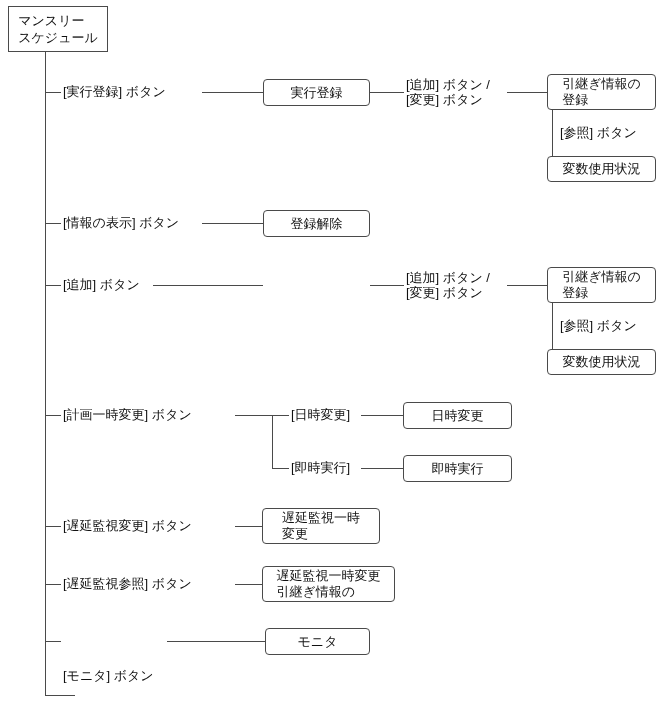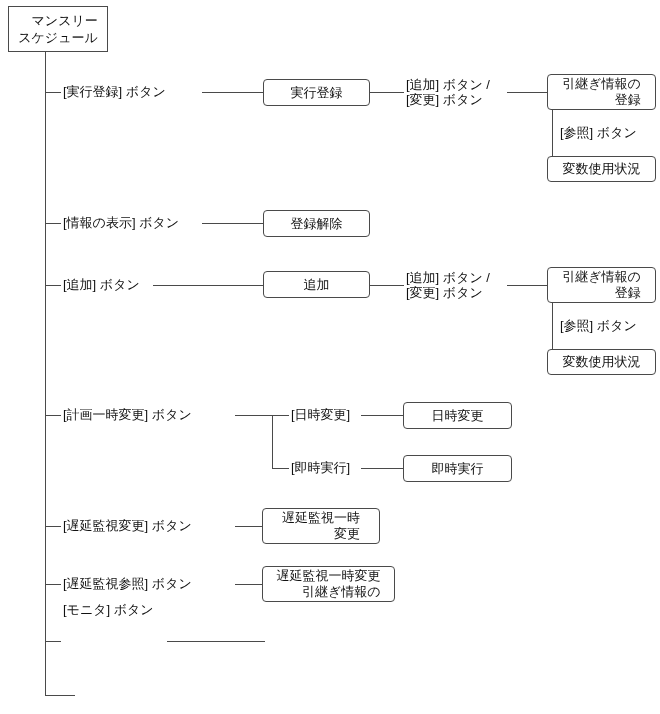--- a/index.html
+++ b/index.html
@@ -19,21 +19,21 @@
   .hl { position: absolute; height: 1px; background: #4a4a4a; }
   .vl { position: absolute; width: 1px; background: #4a4a4a; }
   .box {
     position: absolute;
     border: 1px solid #4a4a4a;
     background: #fff;
     border-radius: 4px;
     display: flex;
     align-items: center;
     justify-content: center;
-    text-align: right;
+    text-align: left;
     white-space: pre-line;
     line-height: 16px;
   }
   .box.square { border-radius: 0; line-height: 17px; }
   .lbl {
     position: absolute;
     white-space: pre-line;
     line-height: 16px;
   }
   .lbl.two { line-height: 15px; }
@@ -63,21 +63,20 @@
   <div class="box" style="left:547px;top:156px;width:109px;height:26px">変数使用状況</div>
 
   <div class="hl" style="left:45px;top:223px;width:16px"></div>
   <div class="lbl" style="left:63px;top:215px">[情報の表示] ボタン</div>
   <div class="hl" style="left:202px;top:223px;width:61px"></div>
   <div class="box" style="left:263px;top:210px;width:107px;height:27px">登録解除</div>
 
   <div class="hl" style="left:45px;top:285px;width:16px"></div>
   <div class="lbl" style="left:63px;top:277px">[追加] ボタン</div>
   <div class="hl" style="left:153px;top:285px;width:110px"></div>
-  <div class="box" style="left:263px;top:271px;width:107px;height:27px">追加</div>
   <div class="hl" style="left:370px;top:285px;width:34px"></div>
   <div class="lbl two" style="left:406px;top:270px">[追加] ボタン /
 [変更] ボタン</div>
   <div class="hl" style="left:507px;top:285px;width:40px"></div>
   <div class="box" style="left:547px;top:267px;width:109px;height:36px">引継ぎ情報の
 登録</div>
   <div class="vl" style="left:552px;top:303px;height:46px"></div>
   <div class="lbl" style="left:560px;top:318px">[参照] ボタン</div>
   <div class="box" style="left:547px;top:349px;width:109px;height:26px">変数使用状況</div>
 
@@ -100,18 +99,19 @@
   <div class="box" style="left:262px;top:508px;width:118px;height:36px">遅延監視一時
 変更</div>
 
   <div class="hl" style="left:45px;top:584px;width:16px"></div>
   <div class="lbl" style="left:63px;top:576px">[遅延監視参照] ボタン</div>
   <div class="hl" style="left:235px;top:584px;width:27px"></div>
   <div class="box" style="left:262px;top:566px;width:133px;height:36px">遅延監視一時変更
 引継ぎ情報の</div>
 
   <div class="hl" style="left:45px;top:641px;width:16px"></div>
-  <div class="lbl" style="left:63px;top:602px">[モニタ] ボタン</div>
+  <div class="lbl" style="left:63px;top:668px">[モニタ] ボタン</div>
   <div class="hl" style="left:167px;top:641px;width:98px"></div>
+  <div class="box" style="left:265px;top:628px;width:105px;height:27px">モニタ</div>
 
   <div class="hl" style="left:45px;top:695px;width:30px"></div>
 
 </div>
 
 </body></html>

